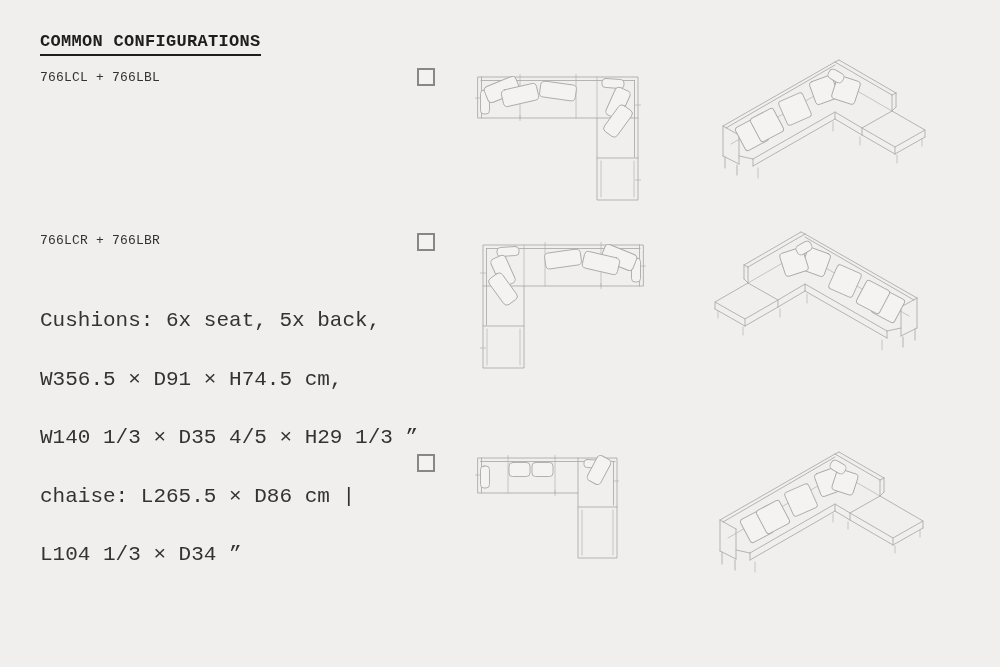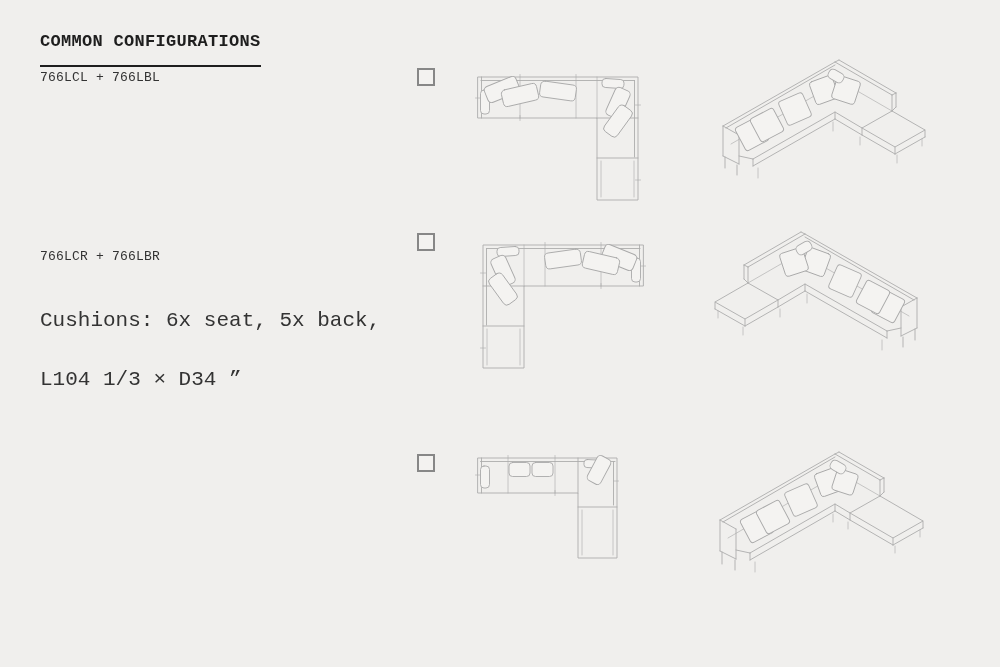--- a/index.html
+++ b/index.html
@@ -5,21 +5,21 @@
   html,body{margin:0;padding:0;}
   #canvas{
     position:relative;width:1000px;height:667px;overflow:hidden;
     background:#f0efed;
     font-family:"Liberation Mono","DejaVu Sans Mono",monospace;
     color:#2e2e2e;
   }
   .title{
     position:absolute;left:40px;top:32px;
     font-size:17px;font-weight:bold;letter-spacing:0.3px;
-    color:#1e1e1e;border-bottom:2px solid #1e1e1e;padding-bottom:14px;
+    color:#1e1e1e;border-bottom:2px solid #1e1e1e;padding-bottom:3px;
     white-space:pre;
   }
   .config-label{
     position:absolute;left:40px;
     font-size:13px;letter-spacing:0.2px;color:#333;white-space:pre;
   }
   .details{
     position:absolute;left:40px;top:272px;
     font-size:21px;line-height:19.5px;color:#333;white-space:pre;
   }
@@ -72,26 +72,29 @@
       <path class="thin" d="M197,99 V107 M222,83 V90"></path>
       <rect class="cushion" x="39" y="65" width="26" height="26" rx="3" transform="rotate(-28 52 78)"></rect>
       <rect class="cushion" x="54" y="56" width="26" height="26" rx="3" transform="rotate(-28 67 69)"></rect>
       <rect class="cushion" x="82" y="40" width="26" height="26" rx="3" transform="rotate(-24 95 53)"></rect>
       <rect class="cushion" x="112" y="22" width="24" height="24" rx="3" transform="rotate(-20 124 34)"></rect>
       <rect class="cushion" x="134" y="22" width="24" height="24" rx="3" transform="rotate(18 146 34)"></rect>
       <rect class="cushion" x="128" y="15" width="16" height="10" rx="4" transform="rotate(30 136 20)"></rect>
     </g>
   </svg>
 
-  <div class="config-label" style="top:249px">766LCR + 766LBR</div>
+  <div class="config-label" style="top:233px">766LCR + 766LBR</div>
 
   <div class="checkbox" style="top:233px"></div>
 
   <div class="details">
     <div>Cushions: 6x seat, 5x back,</div>
+    <div>W356.5 × D91 × H74.5 cm,</div>
+    <div>W140 1/3 × D35 4/5 × H29 1/3 ”</div>
+    <div>chaise: L265.5 × D86 cm |</div>
     <div>L104 1/3 × D34 ”</div>
   </div>
 
   <svg style="left:458px;top:228px" width="205" height="150" viewBox="0 0 205 150">
     <use href="#planR" transform="translate(205,0) scale(-1,1)"></use>
   </svg>
 
   <svg style="left:670px;top:228px" width="270" height="150" viewBox="0 0 270 150">
     <use href="#isoR" transform="translate(270,0) scale(-1,1)"></use>
   </svg>

